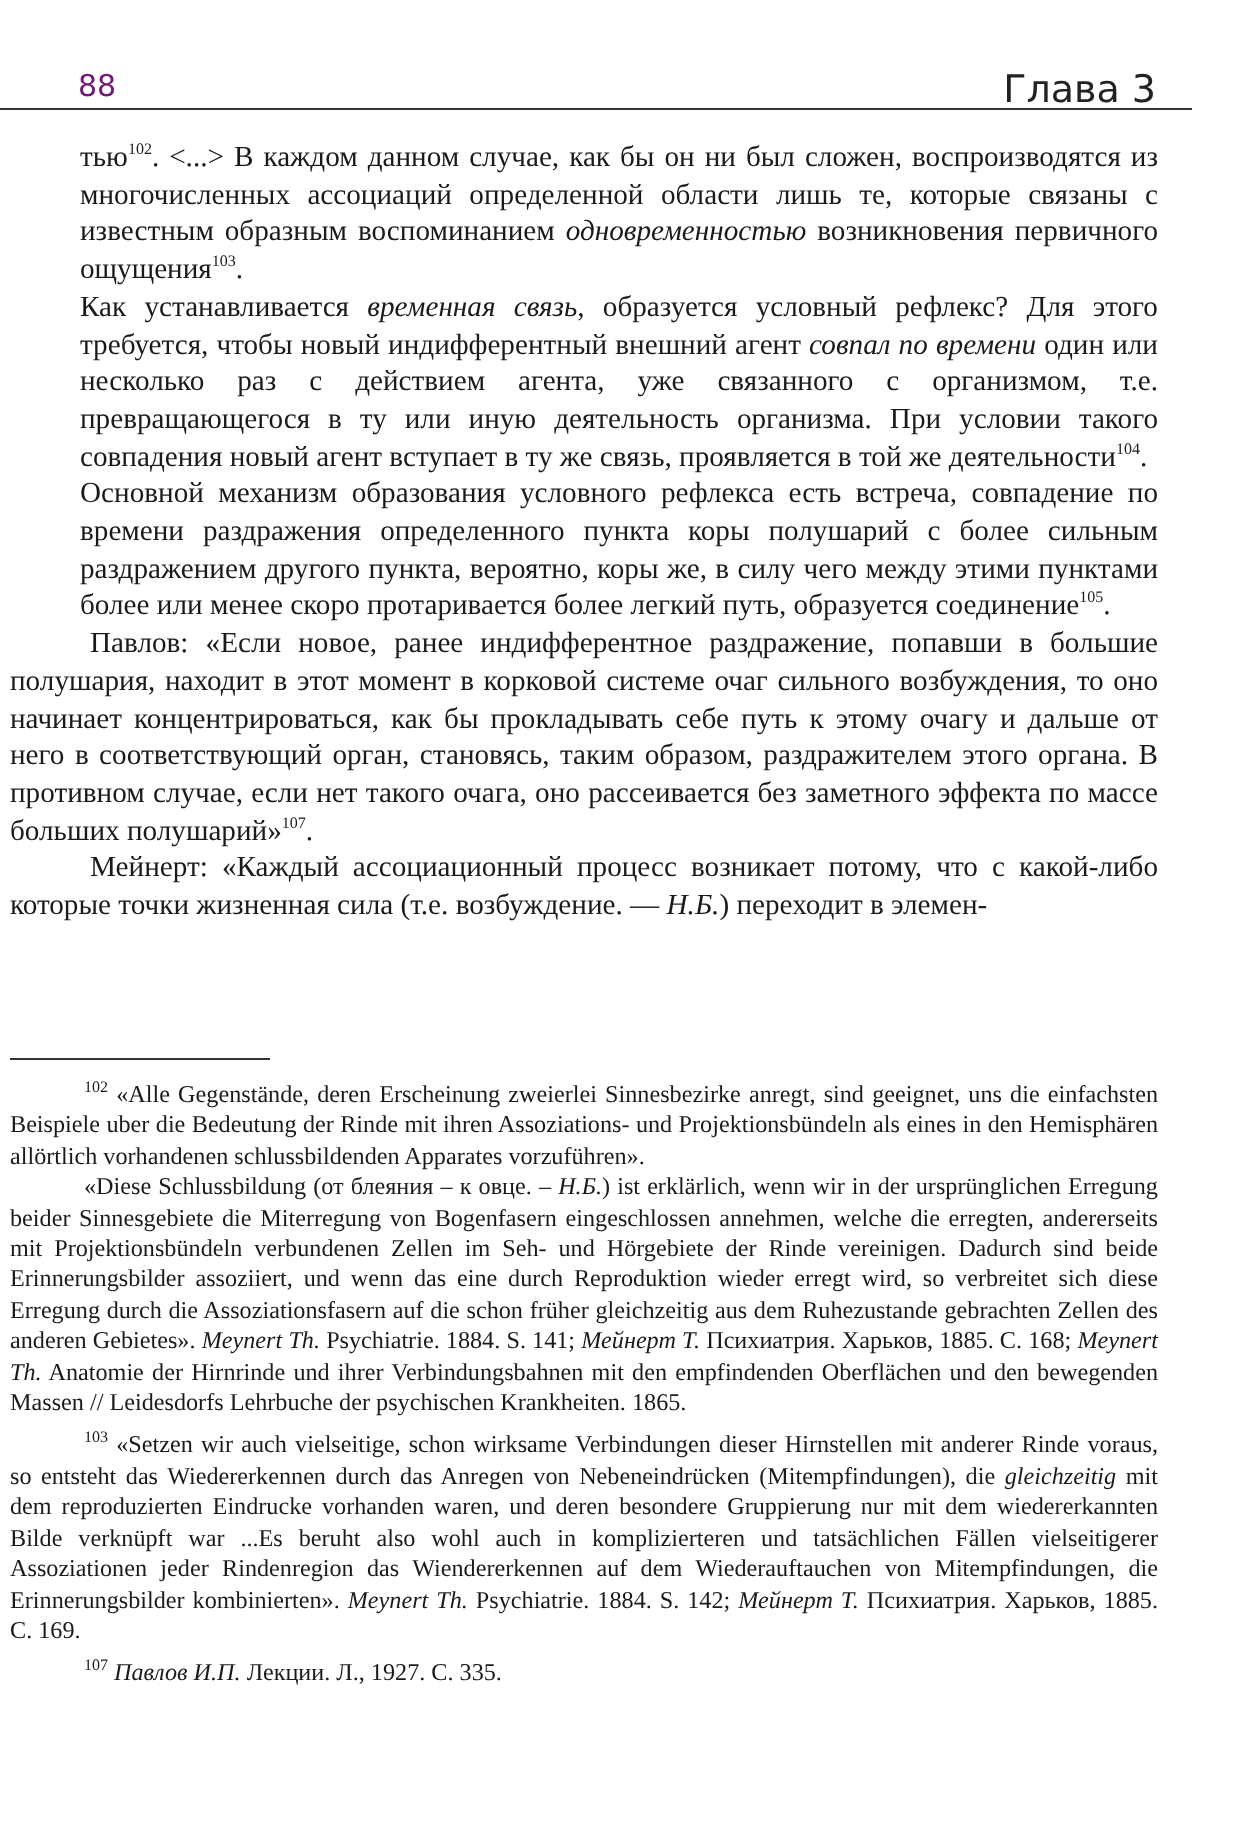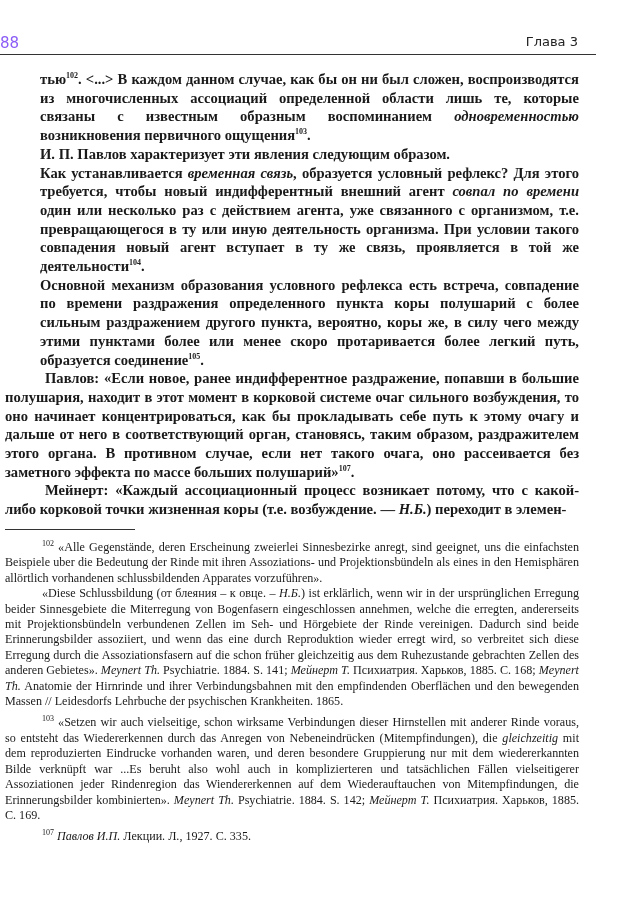--- a/index.html
+++ b/index.html
@@ -8,32 +8,32 @@
       color: #1a1a1a;
       font-family: "Liberation Serif", "DejaVu Serif", serif;
     }
     .header {
       position: absolute; left: 0; top: 30px; width: 596px; height: 24px;
       border-bottom: 1.5px solid #333;
     }
     .page-num {
       position: absolute; left: 0; top: 4px;
       font-family: "DejaVu Sans", "Liberation Sans", sans-serif;
-      font-size: 15px; color: #8b5cf6;
+      font-size: 15px; color: #701a75; padding-left: 39px;
     }
     .chapter {
       position: absolute; right: 18px; top: 4px;
       font-family: "DejaVu Sans", "Liberation Sans", sans-serif;
-      font-size: 13px; color: #222;
+      font-size: 19px; color: #222;
     }
     .main {
       position: absolute; left: 5px; top: 70px; width: 574px;
       font-size: 14.6px; line-height: 18.7px; text-align: justify;
     }
-    .main p { margin: 0; font-weight: bold; }
+    .main p { margin: 0; }
     .quote-block { padding-left: 35px; }
     .indent { text-indent: 40px; }
     sup { font-size: 8px; line-height: 0; vertical-align: super; }
     i { font-style: italic; }
     .fn-rule {
       position: absolute; left: 5px; top: 529px; width: 130px;
       border-top: 1px solid #333;
     }
     .footnotes {
       position: absolute; left: 5px; top: 540px; width: 574px;
@@ -47,26 +47,25 @@
 <body>
 
 <div class="header">
   <span class="page-num">88</span>
   <span class="chapter">Глава 3</span>
 </div>
 
 <div class="main">
   <div class="quote-block">
     <p><span>тью</span><sup>102</sup><span>. &lt;...&gt; В каждом данном случае, как бы он ни был сложен, воспроизводятся из многочисленных ассоциаций определенной области лишь те, которые связаны с известным образным воспоминанием </span><i>одновременностью</i><span> возникновения первичного ощущения</span><sup>103</sup><span>.</span></p>
-    <p>И. П. Павлов характеризует эти явления следующим образом.</p>
     <p><span>Как устанавливается </span><i>временная связь</i><span>, образуется условный рефлекс? Для этого требуется, чтобы новый индифферентный внешний агент </span><i>совпал по времени</i><span> один или несколько раз с действием агента, уже связанного с организмом, т.е. превращающегося в ту или иную деятельность организма. При условии такого совпадения новый агент вступает в ту же связь, проявляется в той же деятельности</span><sup>104</sup><span>.</span></p>
     <p><span>Основной механизм образования условного рефлекса есть встреча, совпадение по времени раздражения определенного пункта коры полушарий с более сильным раздражением другого пункта, вероятно, коры же, в силу чего между этими пунктами более или менее скоро протаривается более легкий путь, образуется соединение</span><sup>105</sup><span>.</span></p>
   </div>
   <p class="indent"><span>Павлов: «Если новое, ранее индифферентное раздражение, попавши в большие полушария, находит в этот момент в корковой системе очаг сильного возбуждения, то оно начинает концентрироваться, как бы прокладывать себе путь к этому очагу и дальше от него в соответствующий орган, становясь, таким образом, раздражителем этого органа. В противном случае, если нет такого очага, оно рассеивается без заметного эффекта по массе больших полушарий»</span><sup>107</sup><span>.</span></p>
-  <p class="indent"><span>Мейнерт: «Каждый ассоциационный процесс возникает потому, что с какой-либо корковой точки жизненная коры (т.е. возбуждение. — </span><i>Н.Б.</i><span>) переходит в элемен-</span></p>
+  <p class="indent"><span>Мейнерт: «Каждый ассоциационный процесс возникает потому, что с какой-либо которые точки жизненная сила (т.е. возбуждение. — </span><i>Н.Б.</i><span>) переходит в элемен-</span></p>
 </div>
 
 <div class="fn-rule"></div>
 
 <div class="footnotes">
   <p><span class="fn-num">102</span><span> «Alle Gegenstände, deren Erscheinung zweierlei Sinnesbezirke anregt, sind geeignet, uns die einfachsten Beispiele uber die Bedeutung der Rinde mit ihren Assoziations- und Projektionsbündeln als eines in den Hemisphären allörtlich vorhandenen schlussbildenden Apparates vorzuführen».</span></p>
   <p><span>«Diese Schlussbildung (от блеяния – к овце. – </span><i>Н.Б.</i><span>) ist erklärlich, wenn wir in der ursprünglichen Erregung beider Sinnesgebiete die Miterregung von Bogenfasern eingeschlossen annehmen, welche die erregten, andererseits mit Projektionsbündeln verbundenen Zellen im Seh- und Hörgebiete der Rinde vereinigen. Dadurch sind beide Erinnerungsbilder assoziiert, und wenn das eine durch Reproduktion wieder erregt wird, so verbreitet sich diese Erregung durch die Assoziationsfasern auf die schon früher gleichzeitig aus dem Ruhezustande gebrachten Zellen des anderen Gebietes». </span><i>Meynert Th.</i><span> Psychiatrie. 1884. S. 141; </span><i>Мейнерт Т.</i><span> Психиатрия. Харьков, 1885. С. 168; </span><i>Meynert Th.</i><span> Anatomie der Hirnrinde und ihrer Verbindungsbahnen mit den empfindenden Oberflächen und den bewegenden Massen // Leidesdorfs Lehrbuche der psychischen Krankheiten. 1865.</span></p>
   <p class="gap"><span class="fn-num">103</span><span> «Setzen wir auch vielseitige, schon wirksame Verbindungen dieser Hirnstellen mit anderer Rinde voraus, so entsteht das Wiedererkennen durch das Anregen von Nebeneindrücken (Mitempfindungen), die </span><i>gleichzeitig</i><span> mit dem reproduzierten Eindrucke vorhanden waren, und deren besondere Gruppierung nur mit dem wiedererkannten Bilde verknüpft war ...Es beruht also wohl auch in komplizierteren und tatsächlichen Fällen vielseitigerer Assoziationen jeder Rindenregion das Wiendererkennen auf dem Wiederauftauchen von Mitempfindungen, die Erinnerungsbilder kombinierten». </span><i>Meynert Th.</i><span> Psychiatrie. 1884. S. 142; </span><i>Мейнерт Т.</i><span> Психиатрия. Харьков, 1885. С. 169.</span></p>
   <p class="gap"><span class="fn-num">107</span><i> Павлов И.П.</i><span> Лекции. Л., 1927. С. 335.</span></p>
 </div>

